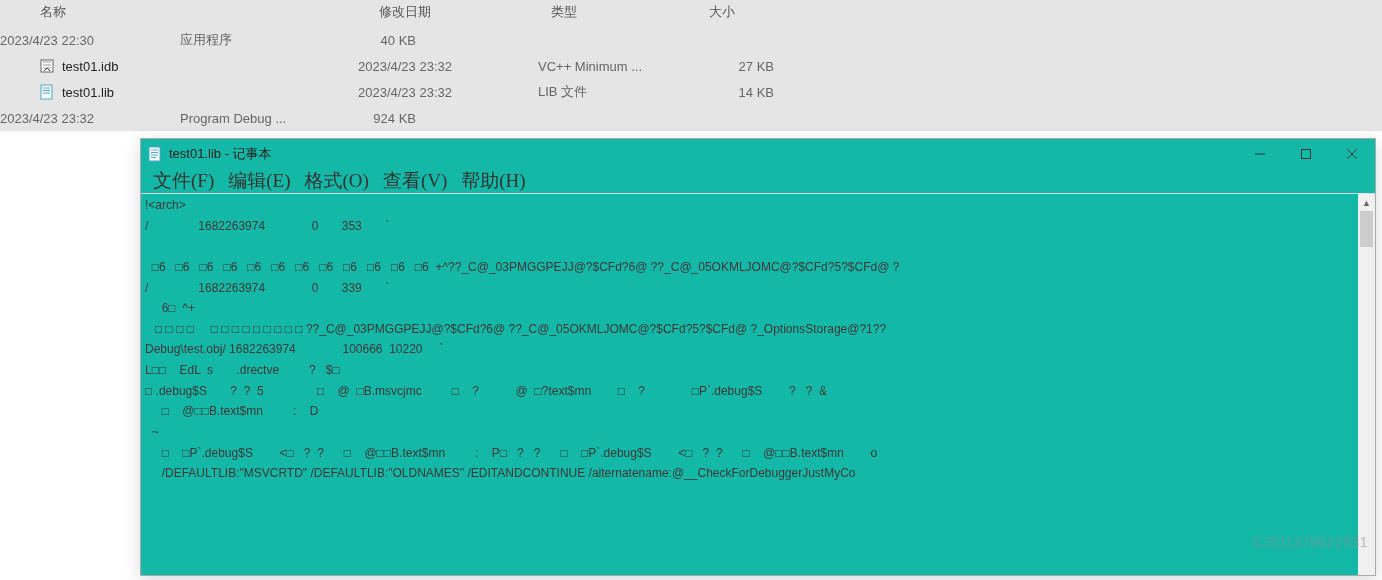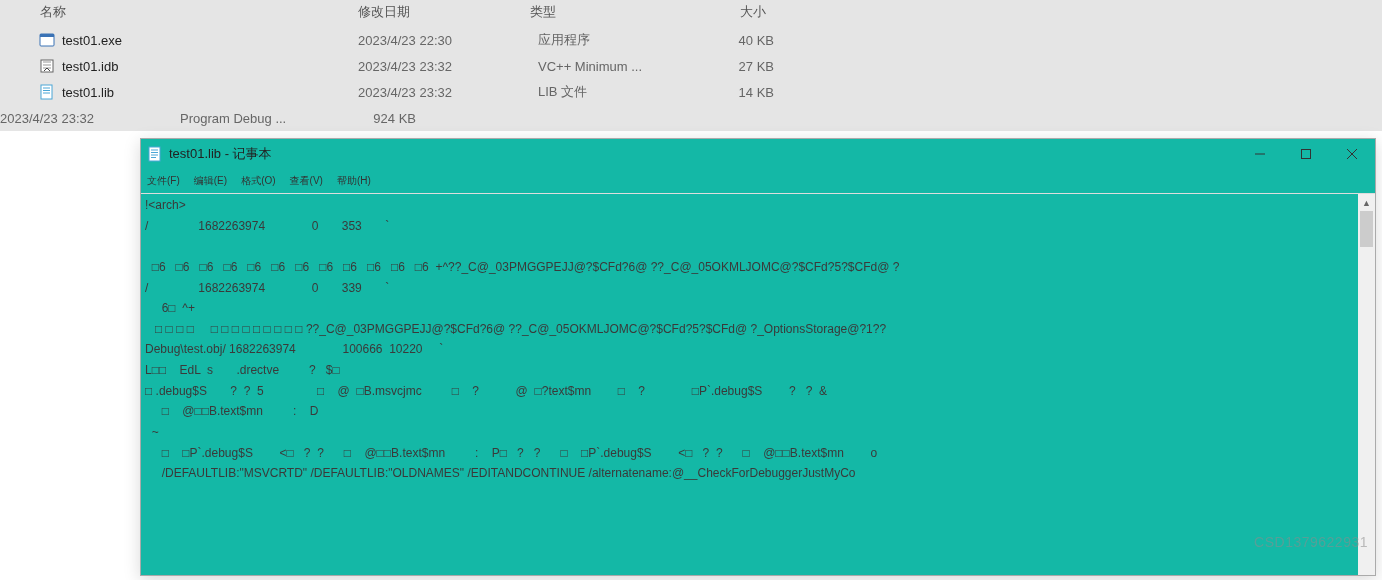--- a/index.html
+++ b/index.html
@@ -17,23 +17,23 @@
       width: 100%;
       background: #e5e5e5;
     }
     .explorer-header {
       display: flex;
       padding: 3px 0 6px 0;
       color: #555;
       font-size: 13px;
     }
     .col-name { width: 358px; padding-left: 40px; }
-    .col-date { width: 172px; }
+    .col-date { width: 172px; margin-left: 21px; }
     .col-type { width: 158px; }
-    .col-size { width: 90px; text-align: right; padding-right: 12px; }
+    .col-size { width: 90px; padding-right: 12px; }
     .file-row {
       display: flex;
       align-items: center;
       height: 26px;
       cursor: default;
     }
     .file-row.selected {
       background: #e5e5e5;
     }
     .file-icon {
@@ -79,21 +79,23 @@
     .win-btn {
       width: 46px; height: 30px;
       display: flex; align-items: center; justify-content: center;
       color: #333;
     }
     .menubar {
       height: 24px;
       display: flex;
       align-items: center;
       gap: 2px;
-      font-size: 10px;
+      padding-left: 6px;
+      font-size: 19px;
+      font-family: Liberation Serif, serif;
     }
     .menu-item {
       padding: 2px 6px;
       cursor: default;
     }
     .editor-wrap {
       flex: 1;
       display: flex;
       overflow: hidden;
       border-top: 1px solid #ddd;
@@ -144,29 +146,20 @@
 
 <div class="explorer">
   <div class="explorer-header">
     <div class="col-name">名称</div>
     <div class="col-date">修改日期</div>
     <div class="col-type">类型</div>
     <div class="col-size">大小</div>
   </div>
   <div id="file-rows">
       <div class="file-row">
-        <div class="file-name-cell">
-          <span class="file-icon">
-            <svg width="16" height="16">
-              <rect x="1" y="2" width="14" height="12" rx="1" fill="#fff" stroke="#3a72b5"></rect>
-              <rect x="1" y="2" width="14" height="3" fill="#3a72b5"></rect>
-            </svg>
-          </span>
-          <span>test01.exe</span>
-        </div>
         <div class="file-date-cell">2023/4/23 22:30</div>
         <div class="file-type-cell">应用程序</div>
         <div class="file-size-cell">40 KB</div>
       </div>
       <div class="file-row">
         <div class="file-name-cell">
           <span class="file-icon">
             <svg width="16" height="16">
               <rect x="2" y="2" width="12" height="12" fill="#fff" stroke="#666"></rect>
               <path d="M4 4h8M4 7h8M4 10h8" stroke="#999"></path>

